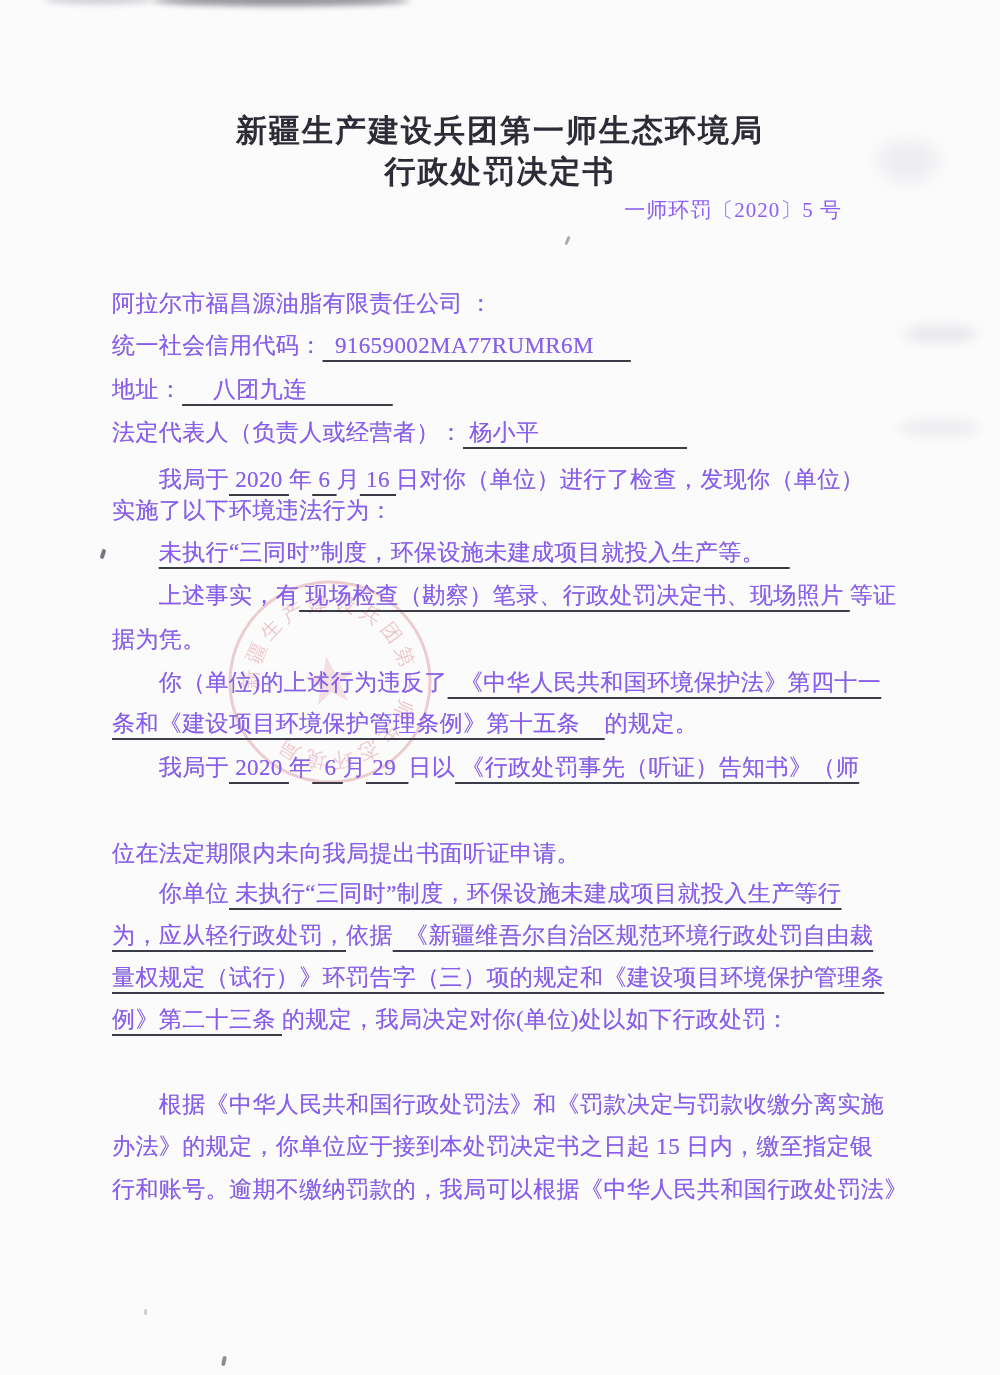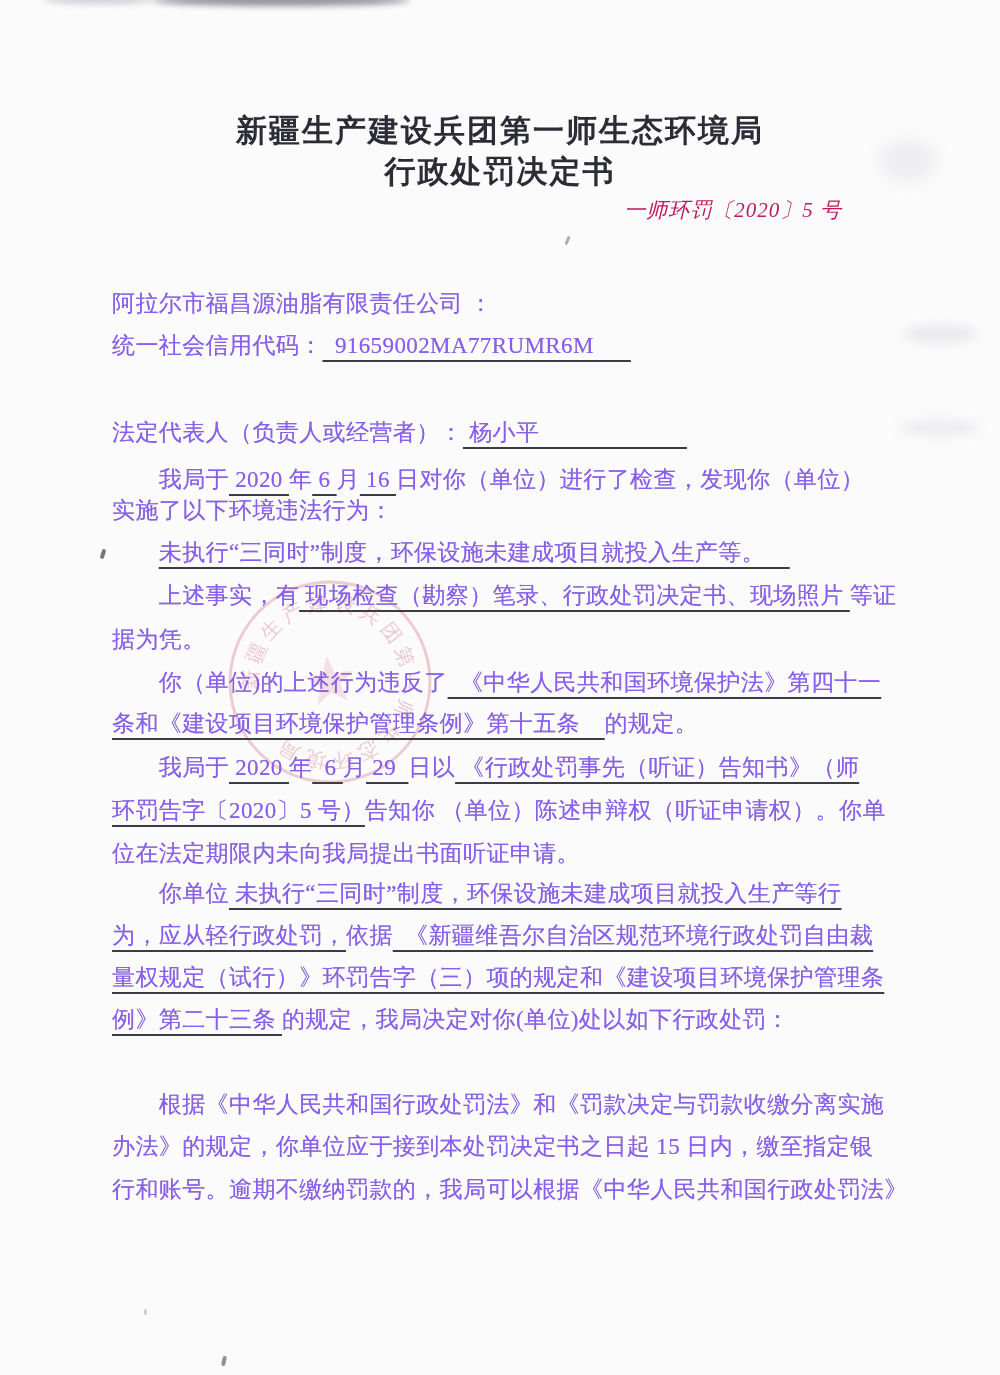--- a/index.html
+++ b/index.html
@@ -17,21 +17,21 @@
     position:absolute; left:0; width:1000px;
     text-align:center;
     font-family:"Liberation Sans","DejaVu Sans",sans-serif;
     font-weight:700; font-size:31px; letter-spacing:2px;
     color:#2c2c36;
   }
   .title1 { top:110px; }
   .title2 { top:151px; }
   .docno {
     position:absolute; top:196px; right:158px;
-    font-size:21px; letter-spacing:1px; color:#be185d;font-style:italic;
+    font-size:21px; letter-spacing:1px; color:#8b5cf6;
   }
 
   .line {
     position:absolute; left:112px;
     white-space:pre;
     font-size:23px; letter-spacing:0.4px;
     color:#8b5cf6;
     text-shadow:0 0 0.5px rgba(52,52,62,0.45);
   }
   .u {
@@ -88,40 +88,40 @@
   </svg>
 
   <div class="title title1">新疆生产建设兵团第一师生态环境局</div>
   <div class="title title2">行政处罚决定书</div>
   <div class="docno">一师环罚〔2020〕5 号</div>
 
   <div class="line" style="top:288px"><span>阿拉尔市福昌源油脂有限责任公司 ：</span></div>
 
   <div class="line" style="top:330px"><span>统一社会信用代码：</span><span class="u">  91659002MA77RUMR6M      </span></div>
 
+  <div class="line" style="top:374px"><span>地址：</span><span class="u">     八团九连              </span></div>
 
   <div class="line" style="top:417px"><span>法定代表人（负责人或经营者）：</span><span class="u"> 杨小平                        </span></div>
 
   <div class="line" style="top:464px"><span>　　我局于</span><span class="u"> 2020 </span><span>年</span><span class="u"> 6 </span><span>月</span><span class="u"> 16 </span><span>日对你（单位）进行了检查，发现你（单位）</span></div>
 
   <div class="line" style="top:495px"><span>实施了以下环境违法行为：</span></div>
 
   <div class="line" style="top:537px"><span>　　</span><span class="u">未执行“三同时”制度，环保设施未建成项目就投入生产等。    </span></div>
 
   <div class="line" style="top:580px"><span>　　上述事实，有</span><span class="u"> 现场检查（勘察）笔录、行政处罚决定书、现场照片 </span><span>等证</span></div>
 
   <div class="line" style="top:624px"><span>据为凭。</span></div>
 
   <div class="line" style="top:667px"><span>　　你（单位)的上述行为违反了</span><span class="u">  《中华人民共和国环境保护法》第四十一</span></div>
 
   <div class="line" style="top:708px"><span class="u">条和《建设项目环境保护管理条例》第十五条    </span><span>的规定。</span></div>
 
   <div class="line" style="top:752px"><span>　　我局于</span><span class="u"> 2020 </span><span>年</span><span class="u">  6 </span><span>月</span><span class="u"> 29  </span><span>日以</span><span class="u"> 《行政处罚事先（听证）告知书》（师</span></div>
 
-  <div class="line" style="top:795px"><span class="u">环罚告字〔2020〕5 号）</span><span>告知你 （单位）陈述申辩权（听证申请权）。你单</span></div>
 
   <div class="line" style="top:838px"><span>位在法定期限内未向我局提出书面听证申请。</span></div>
 
   <div class="line" style="top:878px"><span>　　你单位</span><span class="u"> 未执行“三同时”制度，环保设施未建成项目就投入生产等行</span></div>
 
   <div class="line" style="top:920px"><span class="u">为，应从轻行政处罚，</span><span>依据</span><span class="u">  《新疆维吾尔自治区规范环境行政处罚自由裁</span></div>
 
   <div class="line" style="top:962px"><span class="u">量权规定（试行）》环罚告字（三）项的规定和《建设项目环境保护管理条</span></div>
 
   <div class="line" style="top:1004px"><span class="u">例》第二十三条 </span><span>的规定，我局决定对你(单位)处以如下行政处罚：</span></div>

